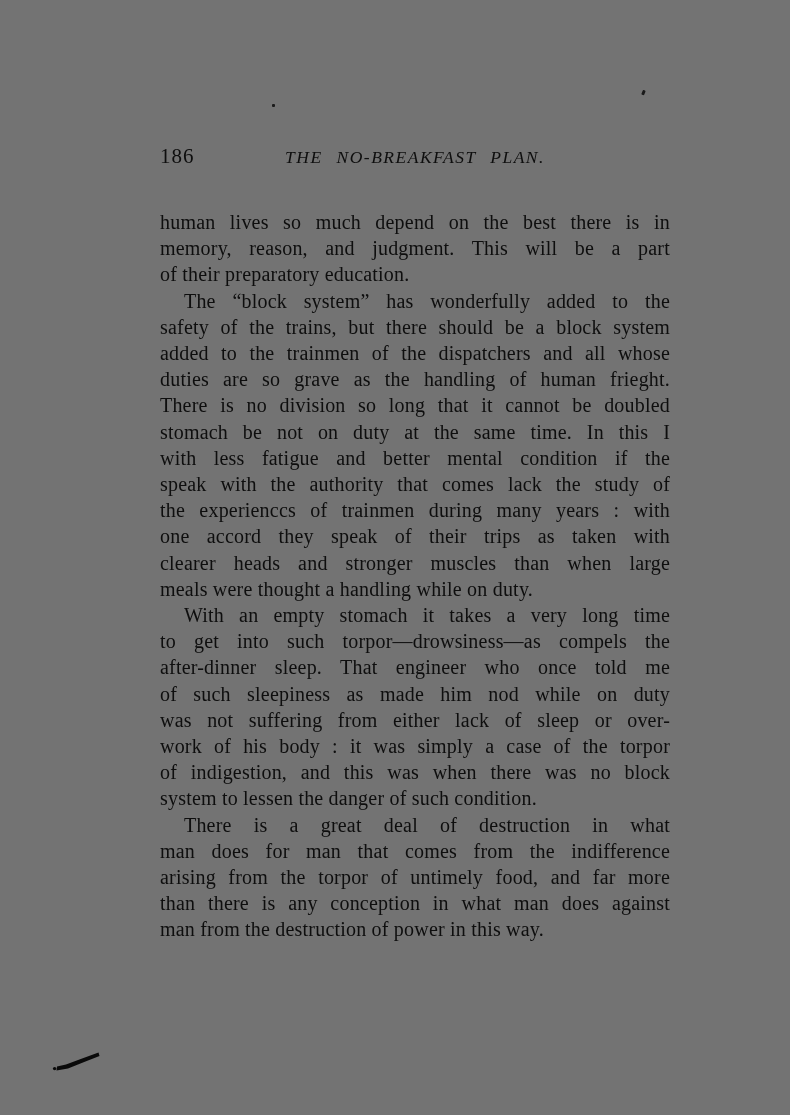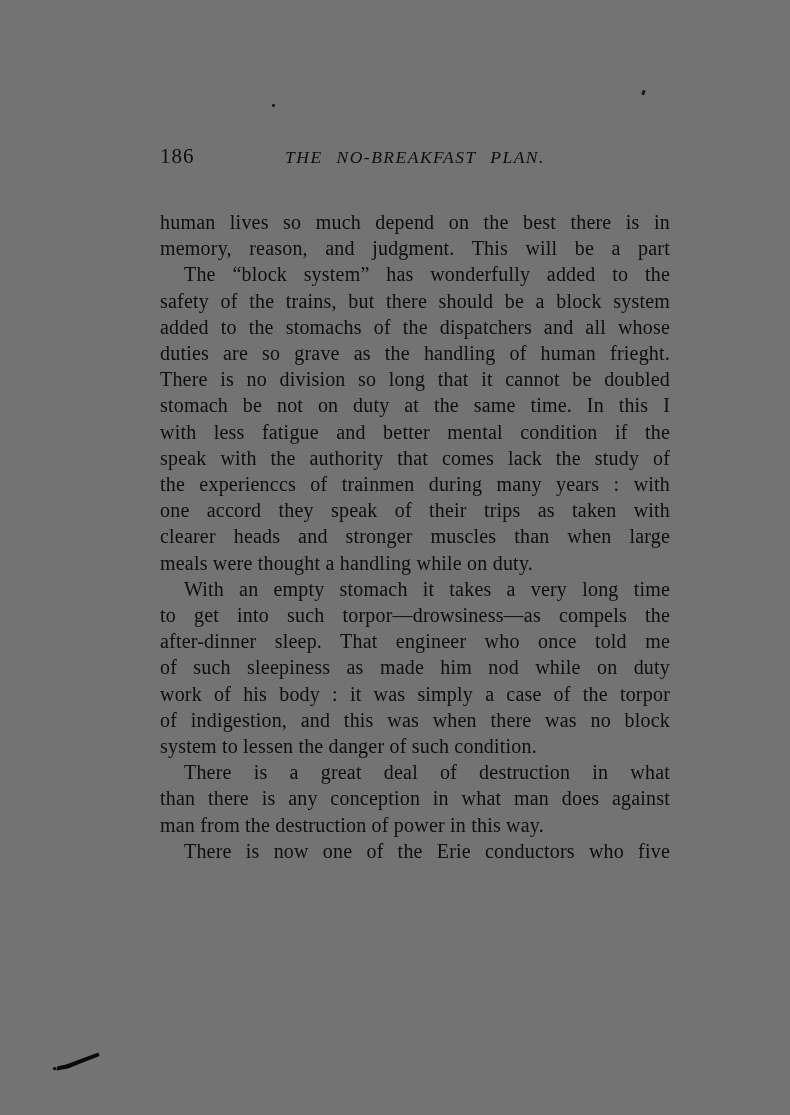--- a/index.html
+++ b/index.html
@@ -86,43 +86,46 @@
 <div class="page">
 
   <div class="header">
     <span class="pagenum">186</span>
     <span class="running-title">THE NO-BREAKFAST PLAN.</span>
   </div>
 
   <div class="body-text" id="page-body">
       <div class="line">human lives so much depend on the best there is in</div>
       <div class="line">memory, reason, and judgment.  This will be a part</div>
+      <div class="line endline">of their preparatory education.</div>
       <div class="line indent">The “block system” has wonderfully added to the</div>
       <div class="line">safety of the trains, but there should be a block system</div>
-      <div class="line">added to the stomachs of the dispatchers and all whose</div>
+      <div class="line">added to the trainmen of the dispatchers and all whose</div>
       <div class="line">duties are so grave as the handling of human frieght.</div>
       <div class="line">There is no division so long that it cannot be doubled</div>
       <div class="line">stomach be not on duty at the same time.  In this I</div>
       <div class="line">with less fatigue and better mental condition if the</div>
       <div class="line">speak with the authority that comes lack the study of</div>
       <div class="line">the experienccs of trainmen during many years : with</div>
       <div class="line">one accord they speak of their trips as taken with</div>
       <div class="line">clearer heads and stronger muscles than when large</div>
       <div class="line endline">meals were thought a handling while on duty.</div>
       <div class="line indent">With an empty stomach it takes a very long time</div>
       <div class="line">to get into such torpor—drowsiness—as compels the</div>
       <div class="line">after-dinner sleep.  That engineer who once told me</div>
       <div class="line">of such sleepiness as made him nod while on duty</div>
+      <div class="line">was not suffering from either lack of sleep or over-</div>
       <div class="line">work of his body : it was simply a case of the torpor</div>
       <div class="line">of indigestion, and this was when there was no block</div>
       <div class="line endline">system to lessen the danger of such condition.</div>
       <div class="line indent">There is a great deal of destruction in what</div>
+      <div class="line">man does for man that comes from the indifference</div>
+      <div class="line">arising from the torpor of untimely food, and far more</div>
       <div class="line">than there is any conception in what man does against</div>
       <div class="line endline">man from the destruction of power in this way.</div>
-      <div class="line indent">There is now one of the Erie conductors who five</div>
     </div>
 
   <svg class="ink-smudge" width="48" height="22" viewBox="0 0 48 22" xmlns="http://www.w3.org/2000/svg">
     <path d="M46.5,2.5 Q30,8.5 14,14.5 L5,16.5 L4.5,20.5 L16,18.5 Q32,12 47.5,6 Z" fill="#0a0a0a"></path>
     <circle cx="2.6" cy="18.6" r="1.7" fill="#0a0a0a"></circle>
   </svg>
 
   <div class="speck speck-top-left"></div>
   <div class="speck speck-top-right"></div>
 

